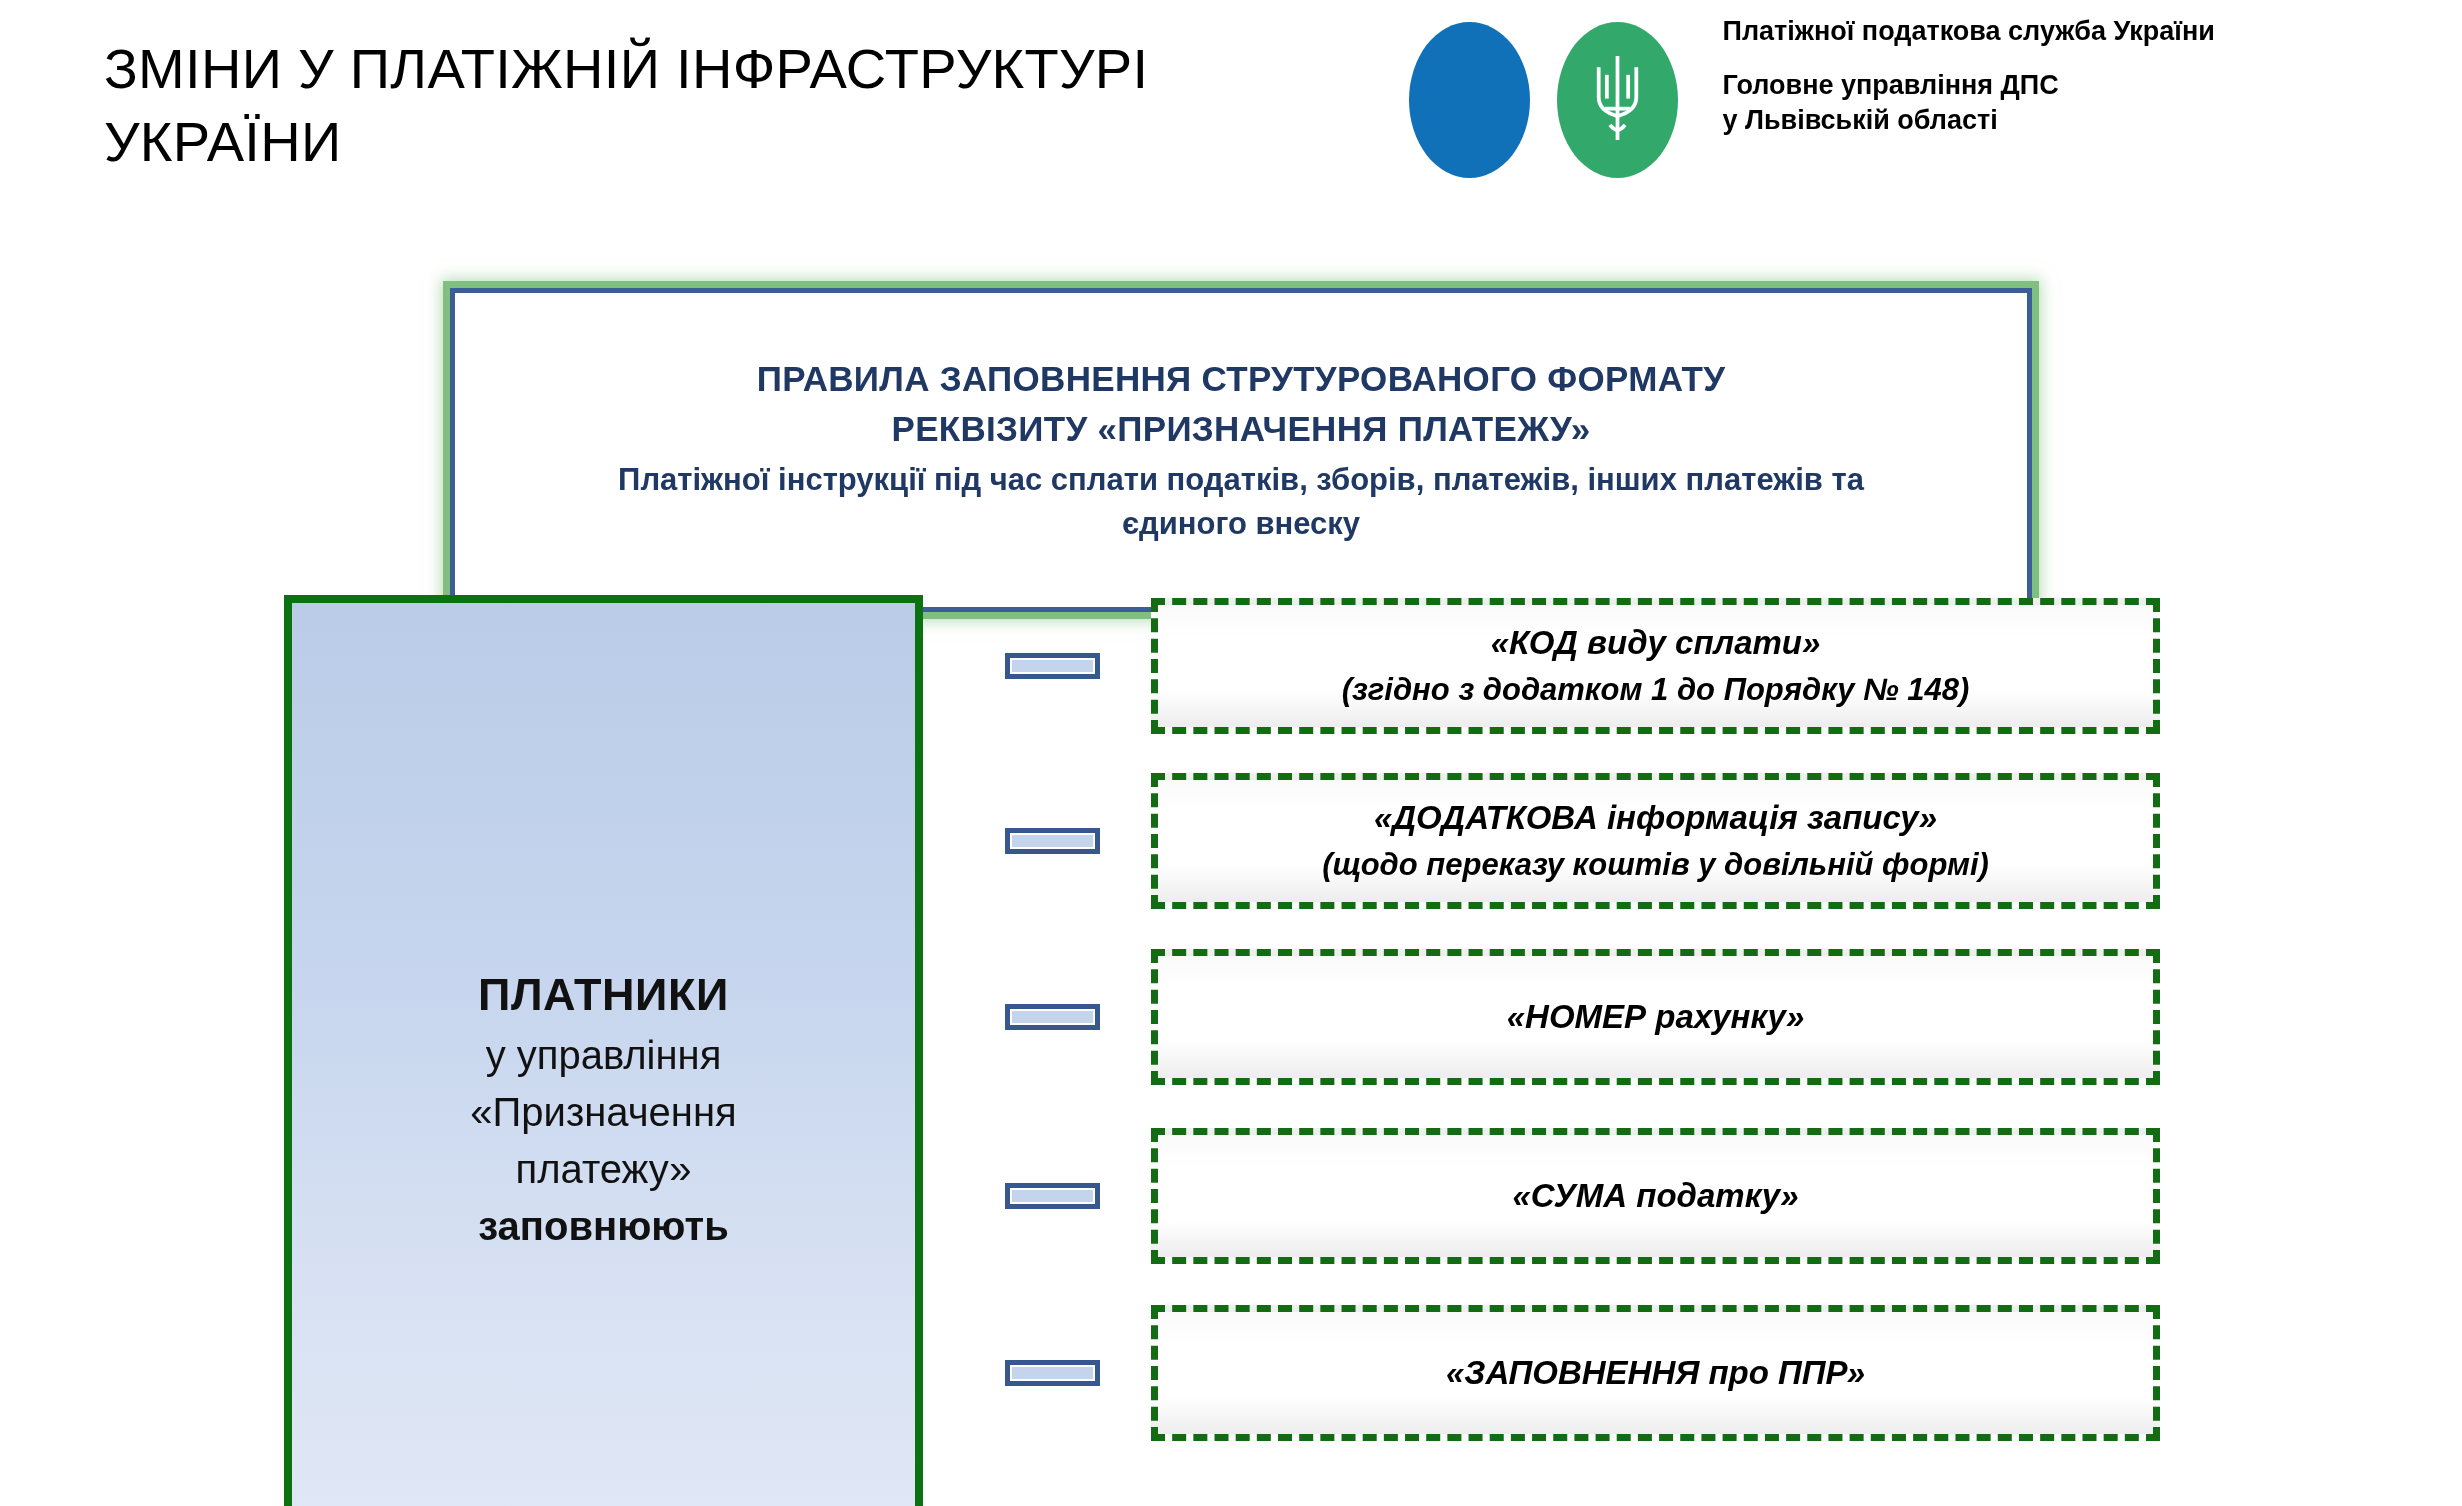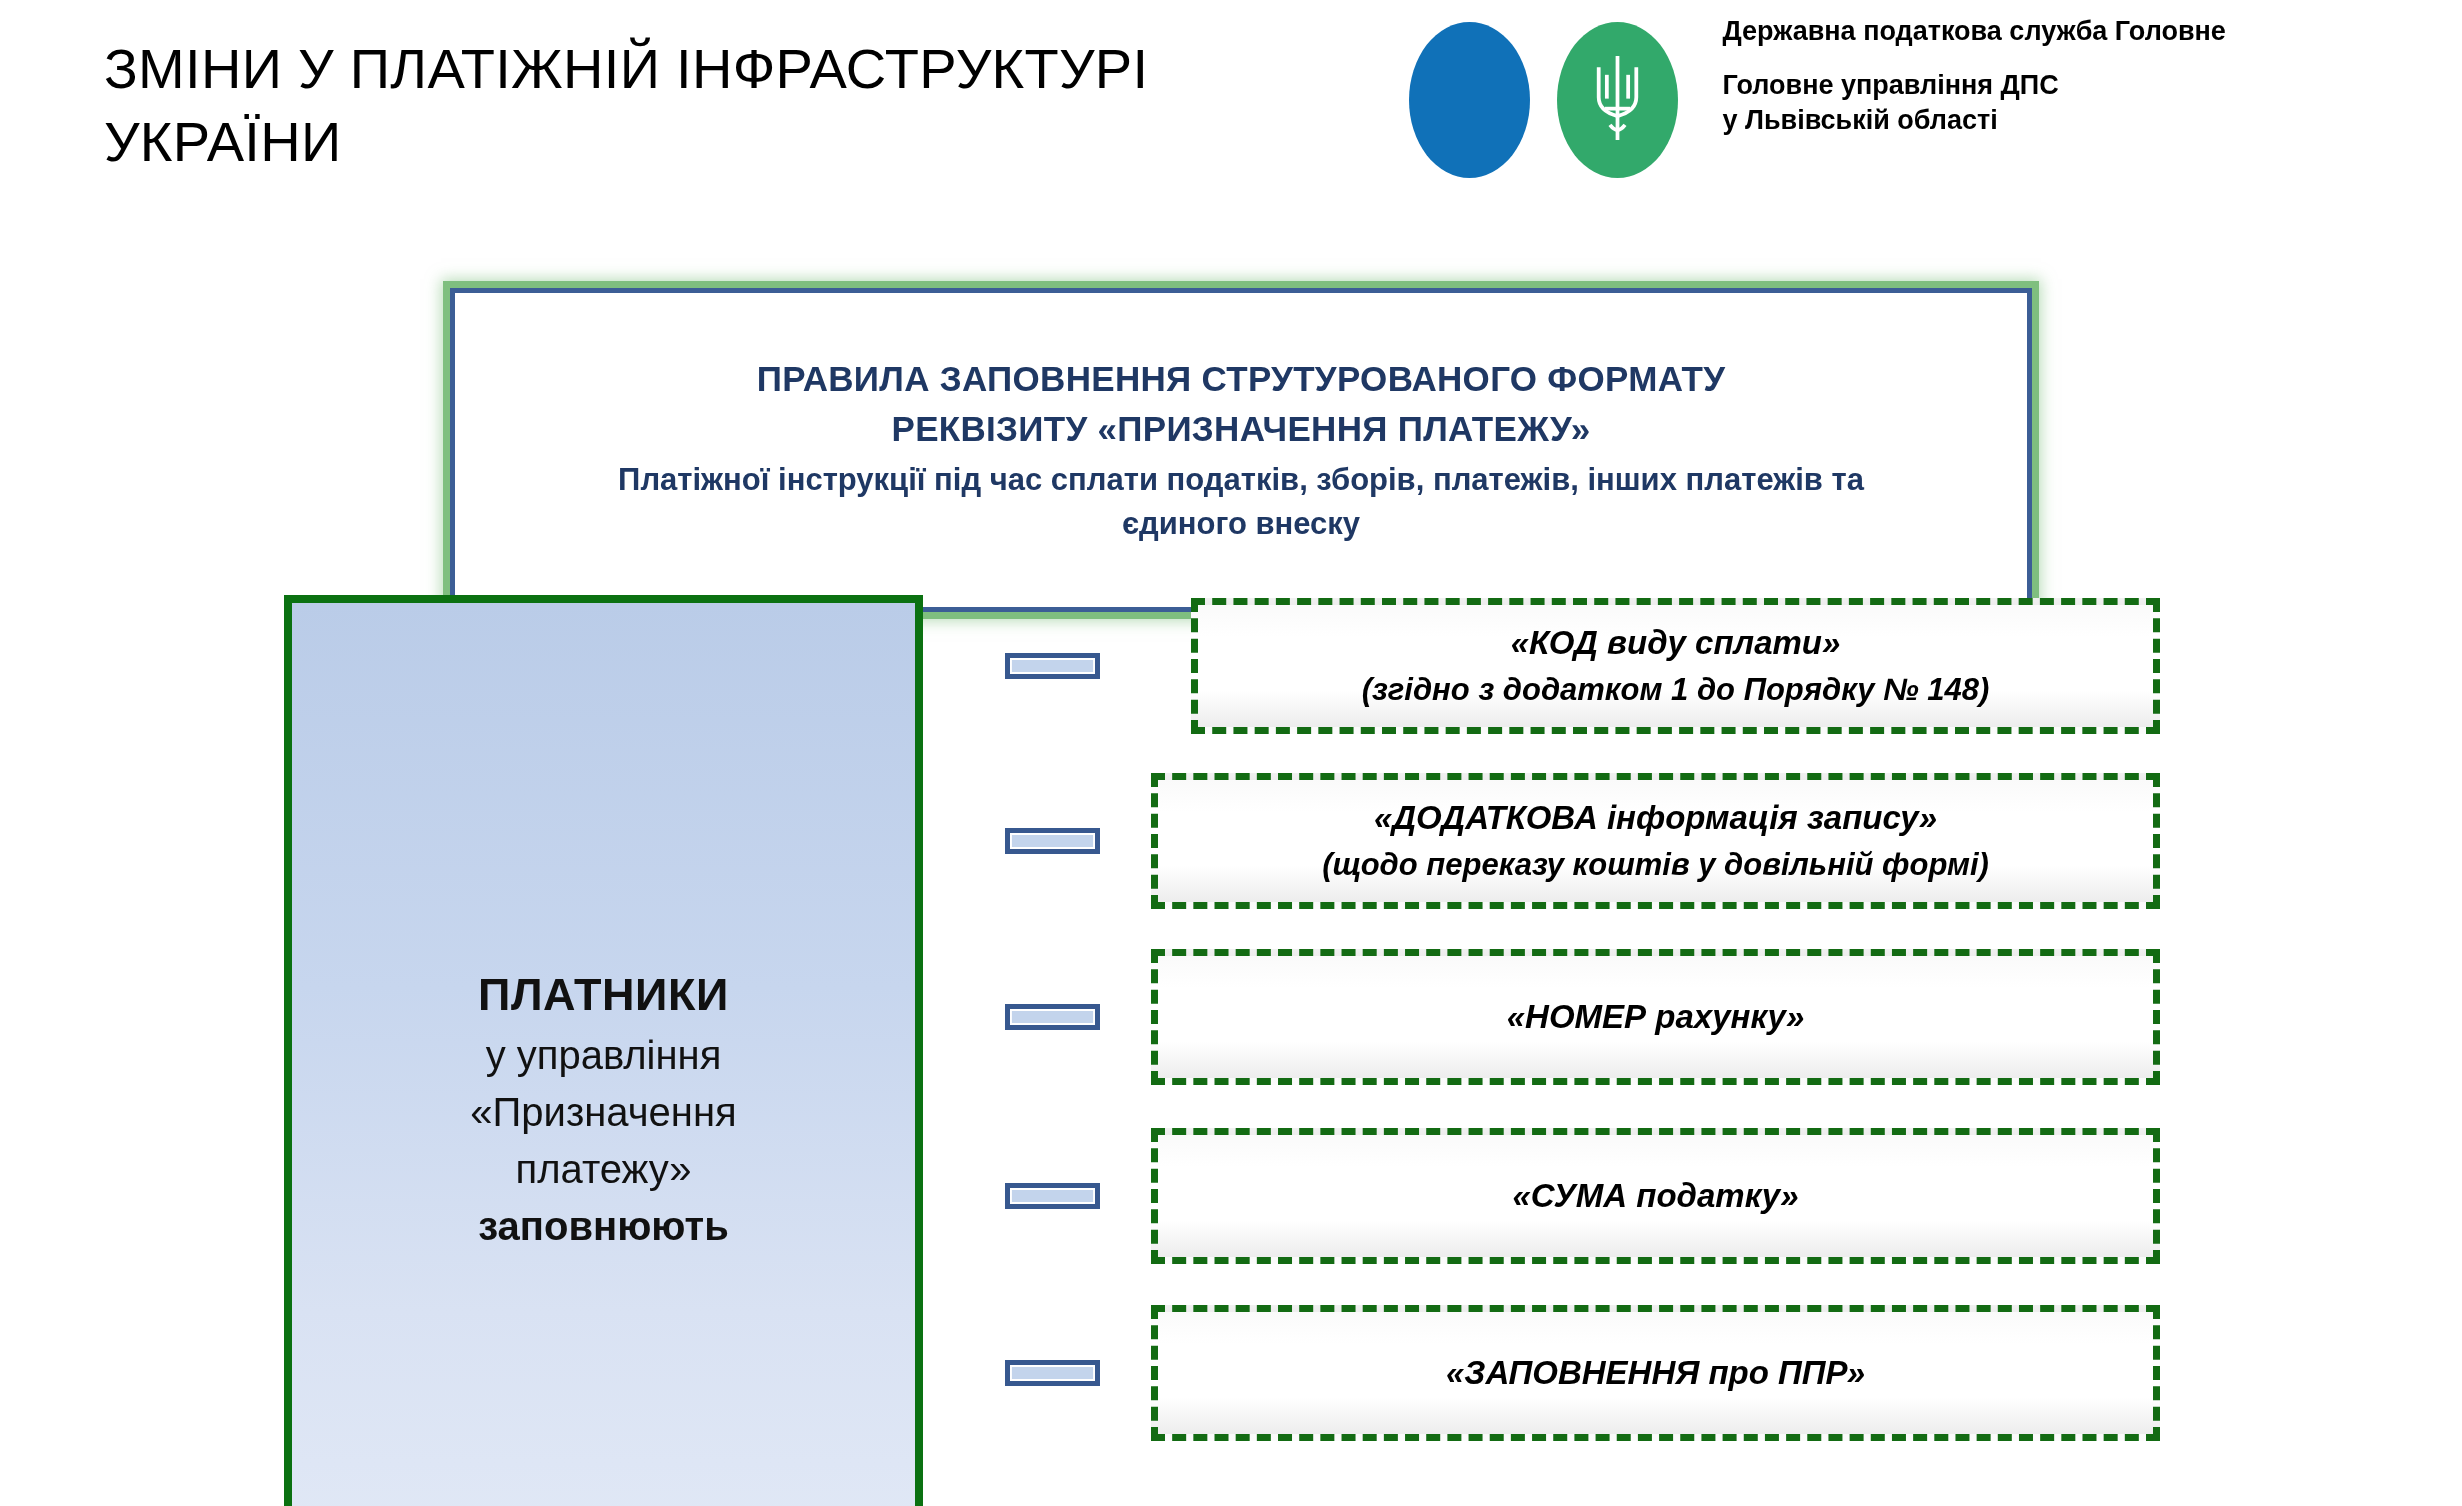--- a/index.html
+++ b/index.html
@@ -163,21 +163,21 @@
   .field-text {
     font-style: italic;
     color: #000000;
     line-height: 1.38;
     padding: 2.5px 19px;
   }
   .field-text .fb-main { font-weight: 700; font-size: 33px; display: block; }
   .field-text .fb-sub  { font-weight: 700; font-size: 31px; display: block; margin-top: 3.8px; }
 
   
-  #field-row-0 { top: 598px;  height: 136px; gap: 20px; }
+  #field-row-0 { top: 598px;  height: 136px; }
   #field-row-1 { top: 773px; height: 136px; }
   #field-row-2 { top: 949px; height: 136px; }
   #field-row-3 { top: 1128px; height: 136px; }
   #field-row-4 { top: 1305px; height: 136px; }
   #field-row-0 .field-box,
   #field-row-1 .field-box,
   #field-row-2 .field-box,
   #field-row-3 .field-box,
   #field-row-4 .field-box { height: 136px; }
 </style>
@@ -199,21 +199,21 @@
         <path d="M80 26 L80 74 Q80 96 50 104"></path>
         <path d="M33 38 L33 76"></path>
         <path d="M67 38 L67 76"></path>
         <path d="M30 92 L70 92"></path>
         <path d="M38 118 Q50 134 62 118"></path>
       </g>
     </svg>
   </div>
 
   <div id="org-text">
-    <div class="org-line-1">Державна податкова служба Головне</div>
+    <div class="org-line-1">Платіжної податкова служба України</div>
     <div class="org-line-2">Головне управління ДПС
 у Львівській області</div>
   </div>
 
 </div>
 
 <div id="rules-box">
   <div id="rules-text">
     <div class="rules-head">ПРАВИЛА ЗАПОВНЕННЯ СТРУТУРОВАНОГО ФОРМАТУ
 РЕКВІЗИТУ «ПРИЗНАЧЕННЯ ПЛАТЕЖУ»</div>

